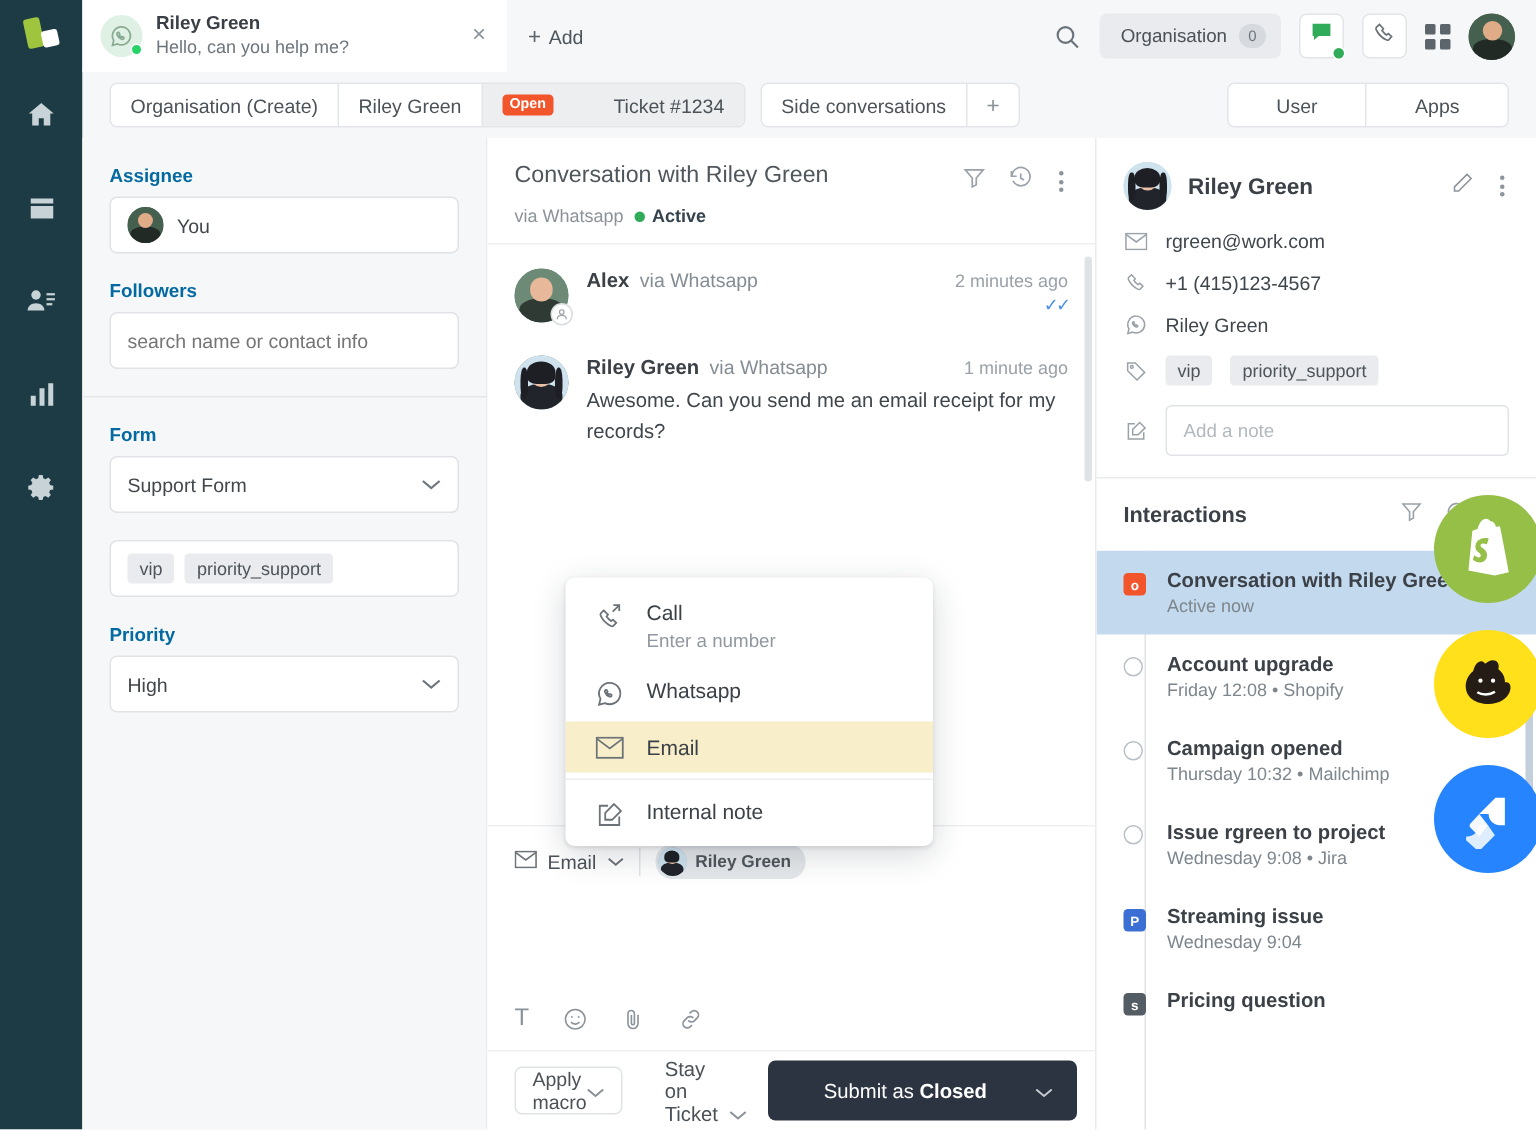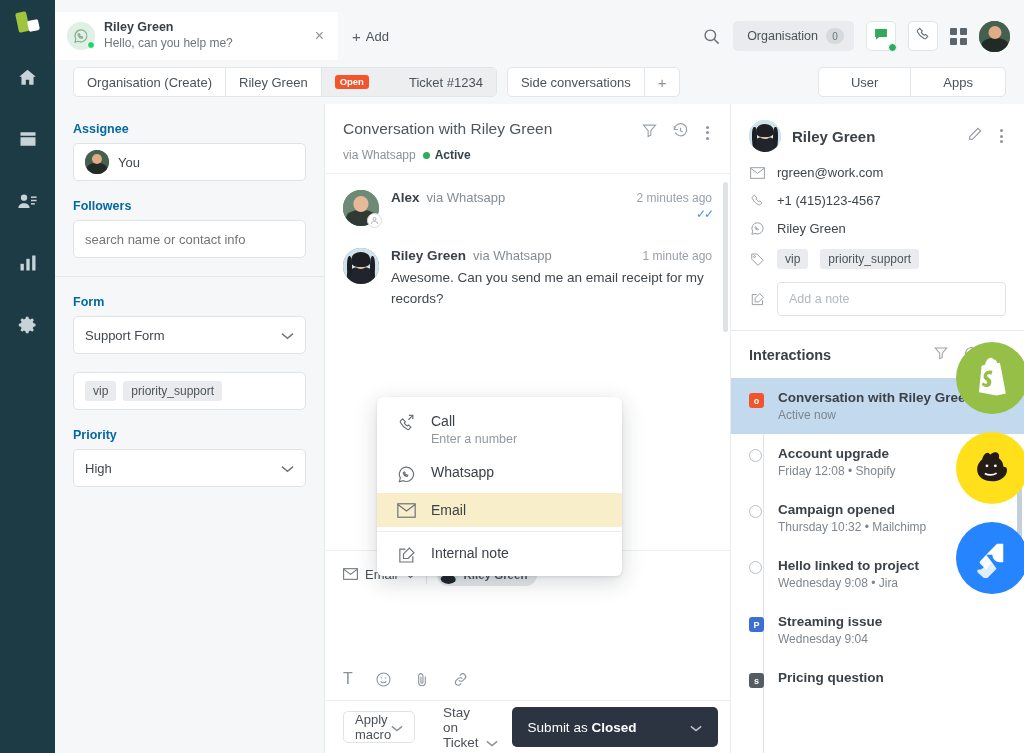--- a/index.html
+++ b/index.html
@@ -29,21 +29,21 @@
     border-radius:2px; transform: rotate(-12deg);
   }
   .rail-items { display:flex; flex-direction:column; align-items:center; padding-top:10px; gap: 20px; width:100%; }
   .rail-item {
     width: 55px; height: 42px; display:flex; align-items:center; justify-content:center;
     cursor: pointer;
   }
   .rail-item svg { fill: #c7d3d6; }
 
   
-  .main { flex: 1 1 auto; display: flex; flex-direction: column; min-width:0; position:relative;margin-top:12px; }
+  .main { flex: 1 1 auto; display: flex; flex-direction: column; min-width:0; position:relative; }
 
   
   .topbar {
     height: 48px; background: #f6f7f8; display: flex; align-items: stretch;
     position: relative; z-index: 5;
   }
   .conv-pill {
     width: 283px; background: #ffffff; display: flex; align-items: center;
     padding: 0 10px 0 12px; gap: 9px; border-bottom: 1px solid #ffffff; cursor: pointer;
   }
@@ -198,21 +198,21 @@
   .macro {
     width: 155px; height: 32px; border: 1px solid #dfe3e6; border-radius: 5px; background:#fff;
     display:flex; align-items:center; padding: 0 11px; font-size: 13px; color:#4b5157; cursor:pointer;
   }
   .macro .chev { margin-left:auto; color:#8a9198; }
   .footer .spacer { flex:1 1 auto; }
   .stay { display:flex; align-items:flex-end; gap: 7px; font-size: 13.5px; color:#4b5157; cursor:pointer; }
   .stay .chev { color:#8a9198; }
   .submit {
     background:#2b3440; color:#fff; border-radius: 5px; height: 40px; min-width: 206px;
-    display:flex; align-items:center; padding: 0 16px; font-size: 13.5px; cursor:pointer;
+    display:flex; align-items:center; padding: 0 16px; font-size: 13.5px; cursor:pointer;text-align:center;
   }
   .submit .lbl { flex:1 1 auto; }
   .submit .lbl b { font-weight:bold; }
   .submit .chev { color:#c4c9cf; margin-left: 10px; }
 
   
   .rightpanel {
     width: 294px; flex: 0 0 294px; background:#fff; border-left: 1px solid #e9ebed;
     display:flex; flex-direction:column; min-height:0; position:relative;
   }
@@ -788,21 +788,21 @@
               <div class="tl-title">Campaign opened</div>
               <div class="tl-sub">Thursday 10:32 • Mailchimp</div>
             </div>
           </div>
 
           <div class="tl-item">
             <div class="tl-mark">
                 <div class="dot-ring"></div>
               </div>
             <div class="tl-body">
-              <div class="tl-title">Hello linked to project</div>
+              <div class="tl-title">Issue rgreen to project</div>
               <div class="tl-sub">Wednesday 9:08 • Jira</div>
             </div>
           </div>
 
           <div class="tl-item">
             <div class="tl-mark">
               <div class="sq-mark" style="background:#3b6fd4;">P</div>
             </div>
             <div class="tl-body">
               <div class="tl-title">Streaming issue</div>

